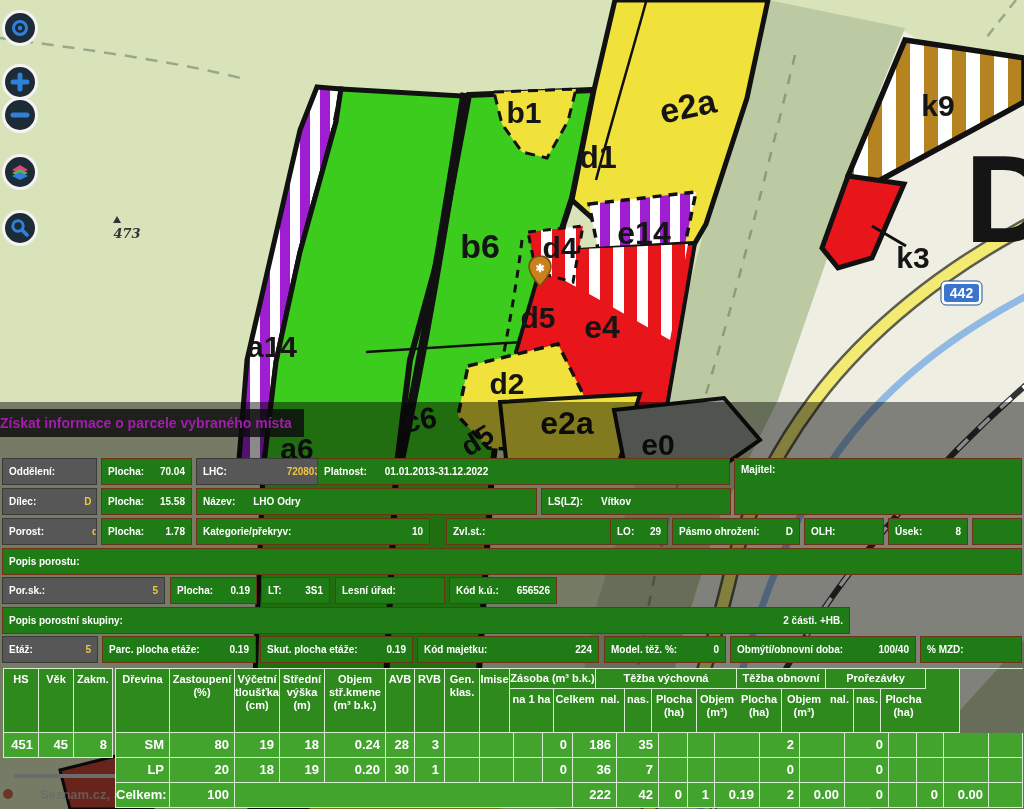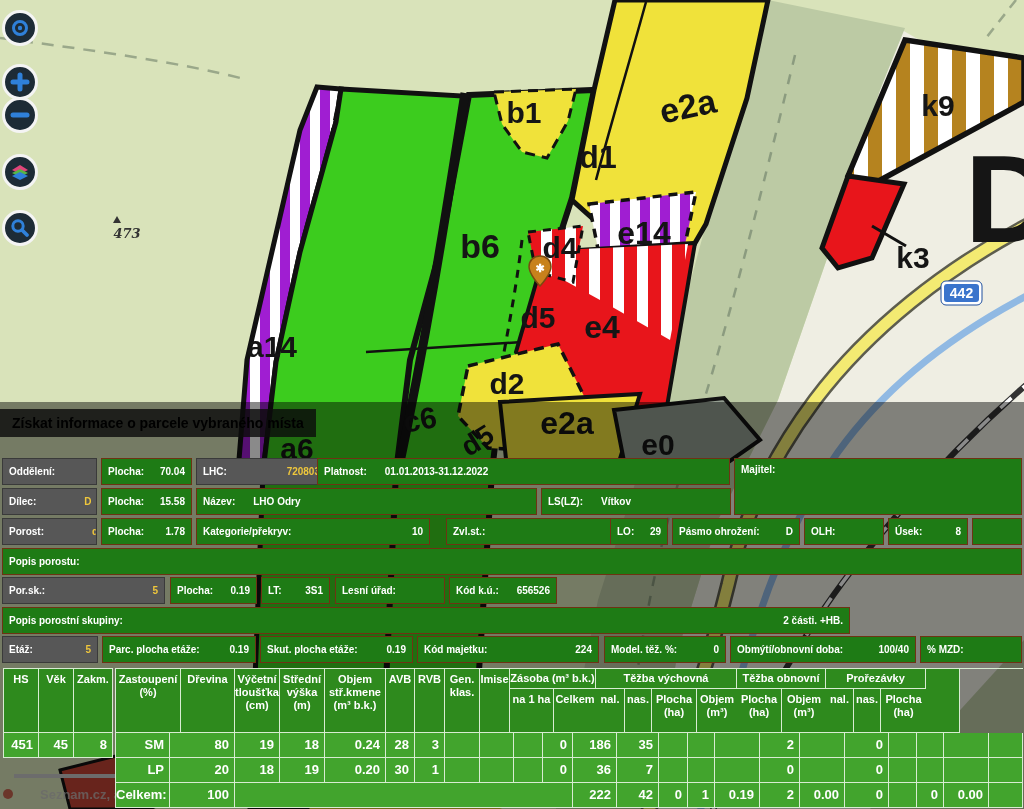--- a/index.html
+++ b/index.html
@@ -3,22 +3,22 @@
 <meta charset="utf-8">
 <style>
   html,body{margin:0;padding:0;background:#000;}
   #stage{position:relative;width:1024px;height:809px;overflow:hidden;
          font-family:"Liberation Sans",sans-serif;background:#d9e3ba;}
   #map-svg{position:absolute;left:0;top:0;z-index:0;}
   #dim-overlay{position:absolute;left:0;top:402px;width:1024px;height:407px;
                background:rgba(0,0,0,0.46);z-index:1;}
   
   #tooltip{position:absolute;left:0;top:409px;height:28px;line-height:28px;
-           background:rgba(12,12,12,0.82);color:#000000;font-size:14px;font-weight:600;
-           padding:0 12px 0 12px;z-index:3;white-space:nowrap;}
+           background:rgba(12,12,12,0.82);color:#a21caf;font-size:14px;font-weight:600;
+           padding:0 12px 0 0;z-index:3;white-space:nowrap;}
   
   .ctrl{position:absolute;left:2px;width:30px;height:30px;border-radius:50%;
         background:#1d2b36;border:3px solid #f4f4f4;z-index:3;cursor:pointer;
         display:flex;align-items:center;justify-content:center;}
   
   #panel{position:absolute;left:0;top:0;width:1024px;height:809px;z-index:2;}
   .cell{position:absolute;height:27px;box-sizing:border-box;display:flex;align-items:center;
         justify-content:space-between;padding:0 6px;background:#1e7b15;
         border:1px solid #6e3313;color:#fff;font-size:10px;overflow:hidden;}
   .cell.gray{background:#575757;border-color:#3a3a3a;}
@@ -344,23 +344,23 @@
         <div class="tc hc" style="width: 39px;">Zakm.</div>
       </div>
       <div class="trow">
         <div class="tc dc" style="width: 35px;">451</div>
         <div class="tc dc" style="width: 35px;">45</div>
         <div class="tc dc" style="width: 39px;">8</div>
       </div>
     </div>
   <div id="tbl-main" class="tbl" style="left:115px;top:668px">
       <div class="trow">
+        <div class="tc hc" style="width: 54px;">Dřevina</div>
         <div class="tc hc" style="width: 65px;">Zastoupení
 (%)</div>
-        <div class="tc hc" style="width: 54px;">Dřevina</div>
         <div class="tc hc" style="width: 45px;">Výčetní
 tloušťka
 (cm)</div>
         <div class="tc hc" style="width: 45px;">Střední
 výška
 (m)</div>
         <div class="tc hc" style="width: 61px;">Objem
 stř.kmene
 (m³ b.k.)</div>
         <div class="tc hc" style="width: 29px;">AVB</div>

